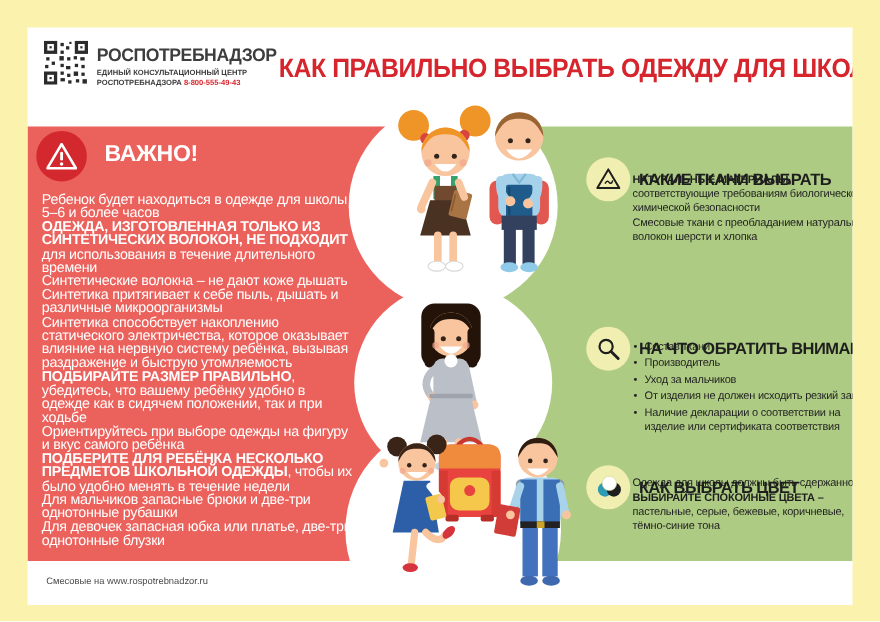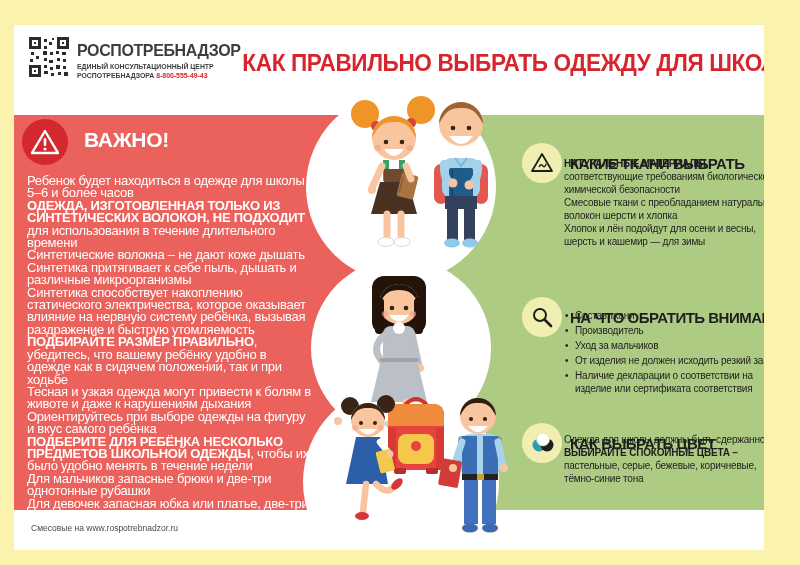--- a/index.html
+++ b/index.html
@@ -1,18 +1,18 @@
 <!DOCTYPE html>
 <html lang="ru"><head>
 <meta charset="utf-8">
 <style>
   html,body{margin:0;padding:0;}
   body{font-family:"Liberation Sans","DejaVu Sans",sans-serif;}
   .canvas{position:relative;width:800px;height:565px;background:#FBF2AD;overflow:hidden;}
-  .inner{position:absolute;left:14px;top:25px;width:750px;height:525px;background:#ffffff;overflow:hidden;}
+  .inner{position:absolute;left:25px;top:25px;width:750px;height:525px;background:#ffffff;overflow:hidden;}
 
   
   .qr{position:absolute;left:15px;top:12px;width:40px;height:40px;}
   .org-name{position:absolute;left:63px;top:16px;font-size:16.5px;font-weight:bold;color:#3d3d3d;letter-spacing:-0.4px;transform:scaleX(0.97);transform-origin:left;}
   .org-sub{position:absolute;left:63px;font-size:6.9px;font-weight:bold;color:#3d3d3d;letter-spacing:0;}
   .org-sub1{top:38px;}
   .org-sub2{top:47px;}
   .org-sub .phone{color:#D6252C;}
   .title{position:absolute;left:212px;top:24px;width:545px;text-align:center;font-size:24px;font-weight:bold;color:#D6252C;letter-spacing:-0.4px;transform:scaleX(0.94);transform-origin:center;white-space:nowrap;}
 
@@ -113,41 +113,39 @@
       </div>
       <div class="imp-title">ВАЖНО!</div>
 
       <div class="red-text">
         <p>Ребенок будет находиться в одежде для школы 5–6 и более часов</p>
         <p class="mt22"><span class="b">ОДЕЖДА, ИЗГОТОВЛЕННАЯ ТОЛЬКО ИЗ СИНТЕТИЧЕСКИХ ВОЛОКОН, НЕ ПОДХОДИТ</span><span> для использования в течение длительного времени</span></p>
         <p class="mt8">Синтетические волокна – не дают коже дышать</p>
         <p>Синтетика притягивает к себе пыль, дышать и различные микроорганизмы</p>
         <p>Синтетика способствует накоплению статического электричества, которое оказывает влияние на нервную систему ребёнка, вызывая раздражение и быструю утомляемость</p>
         <p class="mt20"><span class="b">ПОДБИРАЙТЕ РАЗМЕР ПРАВИЛЬНО</span><span>, убедитесь, что вашему ребёнку удобно в одежде как в сидячем положении, так и при ходьбе</span></p>
-        <p class="mt3">Тесная и узкая одежда могут привести к болям в животе и даже к нарушениям дыхания</p>
         <p class="mt12">Ориентируйтесь при выборе одежды на фигуру и вкус самого ребёнка</p>
         <p><span class="b">ПОДБЕРИТЕ ДЛЯ РЕБЁНКА НЕСКОЛЬКО ПРЕДМЕТОВ ШКОЛЬНОЙ ОДЕЖДЫ</span><span>, чтобы их было удобно менять в течение недели</span></p>
         <p>Для мальчиков запасные брюки и две-три однотонные рубашки</p>
         <p>Для девочек запасная юбка или платье, две-три однотонные блузки</p>
       </div>
     </div>
 
     <div class="panel-green">
       <div class="g-sec sec1">
         <div class="g-icon">
           <svg width="24" height="24" viewBox="0 0 24 24">
             <polygon points="12,3 22,20 2,20" fill="none" stroke="#1e1e1e" stroke-width="1.8" stroke-linejoin="round"></polygon>
             <path d="M9,16 q2,-4 4,-1 q2,2 3,-2" fill="none" stroke="#1e1e1e" stroke-width="1.4"></path>
           </svg>
         </div>
         <div class="g-title">КАКИЕ ТКАНИ ВЫБРАТЬ</div>
         <div class="g-body">
           <p><span class="b">НАТУРАЛЬНЫЕ МАТЕРИАЛЫ,</span><span> соответствующие требованиям биологической и химической безопасности</span></p>
           <p>Смесовые ткани с преобладанием натуральных волокон шерсти и хлопка</p>
-          <p>Хлопок и лён подойдут для осени и весны, шерсть и кашемир — для зимы</p>
         </div>
       </div>
 
       <div class="g-sec sec2">
         <div class="g-icon">
           <svg width="24" height="24" viewBox="0 0 24 24">
             <circle cx="10" cy="10" r="6" fill="none" stroke="#1e1e1e" stroke-width="2"></circle>
             <line x1="14.5" y1="14.5" x2="21" y2="21" stroke="#1e1e1e" stroke-width="2.6" stroke-linecap="round"></line>
           </svg>
         </div>

